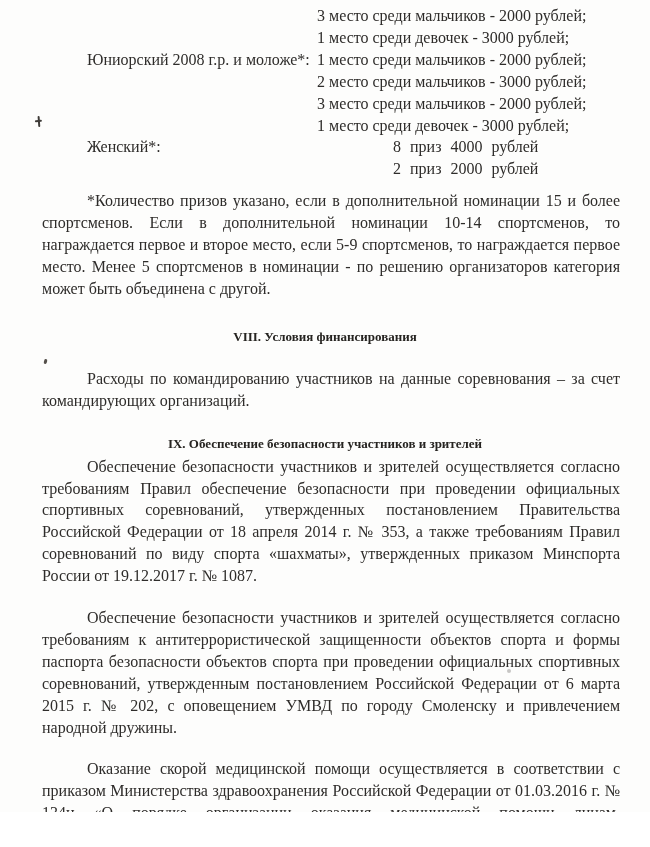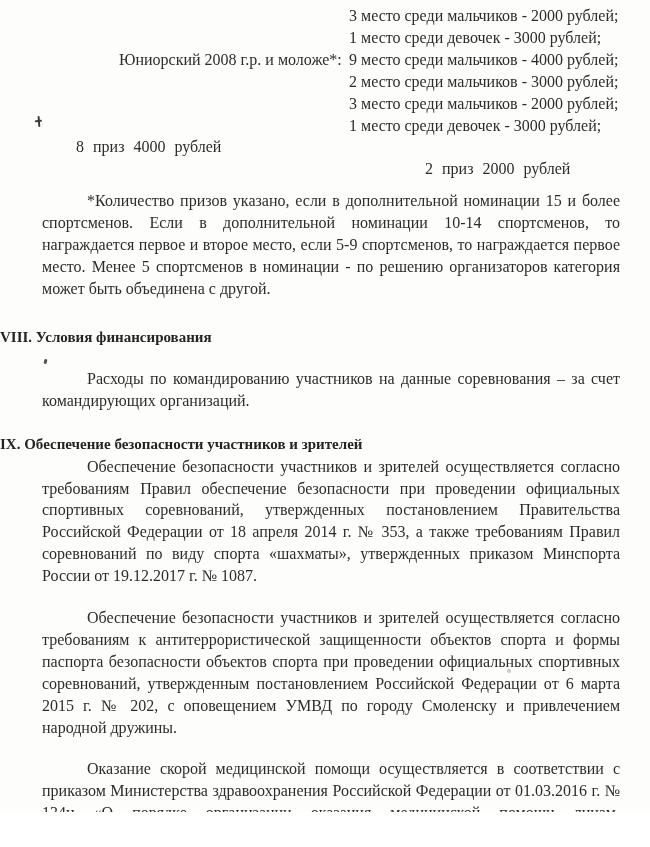--- a/index.html
+++ b/index.html
@@ -25,21 +25,21 @@
     padding-top: 5px;
   }
   .prize-row {
     display: flex;
     align-items: baseline;
     line-height: 21.9px;
     white-space: nowrap;
   }
   .prize-label {
     flex: 0 0 230px;
-    padding-left: 119px;
+    padding-left: 87px;
     box-sizing: content-box;
   }
   .prize-value {
     flex: 1 1 auto;
   }
   .prize-row.center .prize-value {
     flex: 0 0 auto;
     margin-left: 76px;
     word-spacing: 5px;
   }
@@ -53,23 +53,23 @@
     text-indent: 45px;
     line-height: 21.9px;
   }
   .footnote { margin-top: 10px; }
   .mt2 { margin-top: 20px; }
   .last-justify { text-align-last: justify; }
 
   
   .section-heading {
     margin: 0;
-    font-size: 15px;
+    font-size: 13px;
     font-weight: bold;
-    text-align: left;
+    text-align: center;
     line-height: 22px;
     color: #262421;
   }
   .h-viii { margin-top: 26px; margin-bottom: 2px; }
   .h-ix   { margin-top: 21px; margin-bottom: 1px; }
 
   
   .ink-mark { position: absolute; pointer-events: none; }
   .ink-v {
     position: absolute;
@@ -112,35 +112,36 @@
     <div class="prize-row">
       <span class="prize-label"></span>
       <span class="prize-value">3 место среди мальчиков - 2000 рублей;</span>
     </div>
     <div class="prize-row">
       <span class="prize-label"></span>
       <span class="prize-value">1 место среди девочек - 3000 рублей;</span>
     </div>
     <div class="prize-row">
       <span class="prize-label">Юниорский 2008 г.р. и моложе*:</span>
-      <span class="prize-value">9 место среди мальчиков - 4000 рублей;</span>
+      <span class="prize-value">1 место среди мальчиков - 2000 рублей;</span>
     </div>
     <div class="prize-row">
       <span class="prize-label"></span>
       <span class="prize-value">2 место среди мальчиков - 3000 рублей;</span>
     </div>
     <div class="prize-row">
       <span class="prize-label"></span>
       <span class="prize-value">3 место среди мальчиков - 2000 рублей;</span>
     </div>
     <div class="prize-row">
       <span class="prize-label"></span>
       <span class="prize-value">1 место среди девочек - 3000 рублей;</span>
     </div>
     <div class="prize-row center">
+      <span class="prize-label">Женский*:</span>
       <span class="prize-value">8 приз 4000 рублей</span>
     </div>
     <div class="prize-row center">
       <span class="prize-label"></span>
       <span class="prize-value">2 приз 2000 рублей</span>
     </div>
   </div>
 
   <p class="para footnote">*Количество призов указано, если в дополнительной номинации 15 и более спортсменов. Если в дополнительной номинации 10-14 спортсменов, то награждается первое и второе место, если 5-9 спортсменов, то награждается первое место. Менее 5 спортсменов в номинации - по решению организаторов категория может быть объединена с другой.</p>
 

